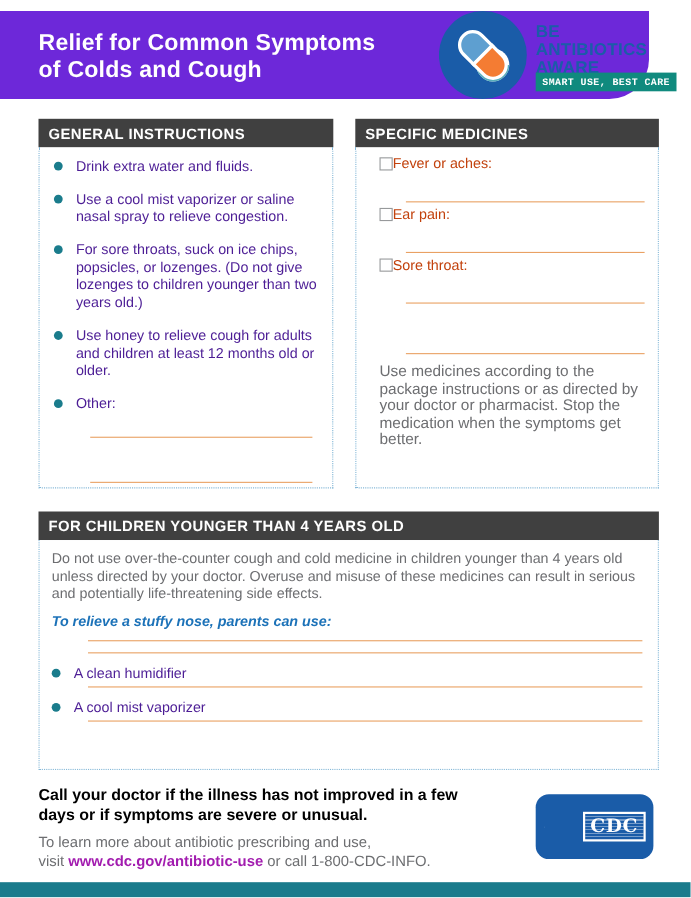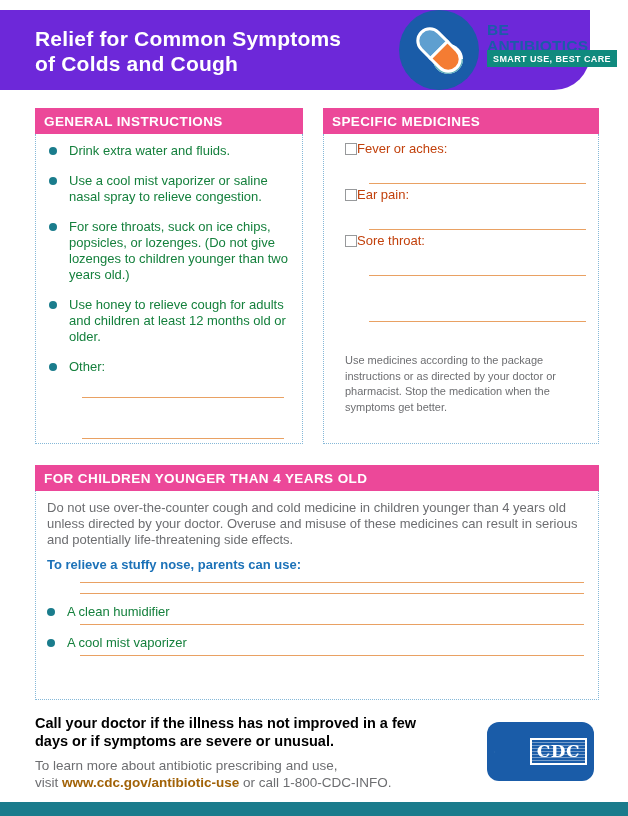--- a/index.html
+++ b/index.html
@@ -9,65 +9,65 @@
   
   .header-band { position:absolute; left:0; top:10px; width:590px; height:80px;
     background:#6d28d9; border-bottom-right-radius:36px; }
   .header-title { position:absolute; left:35px; top:17px; color:#fff; font-weight:bold;
     font-size:21px; line-height:1.18; letter-spacing:.2px; }
 
   .logo-group { position:absolute; left:399px; top:10px; width:205px; height:82px; }
   .logo-circle { position:absolute; left:0; top:0; width:80px; height:80px; }
   .logo-text { position:absolute; left:88px; top:12px; color:#1B5CA8; font-weight:bold;
     font-size:15.5px; line-height:1.02; letter-spacing:.2px; }
-  .logo-tagline { position:absolute; left:88px; top:40px; background:#108A7E; color:#fff;
-    font-weight:bold; font-size:9px; letter-spacing:.4px; padding:4px 6px 3px 6px; white-space:nowrap; }
-
-  
-  .section-bar { background:#ec4899; color:#fff; font-weight:bold; font-size:13.5px;
+  .logo-tagline { position:absolute; left:88px; top:56px; background:#108A7E; color:#fff;
+    font-weight:bold; font-size:9px; letter-spacing:.4px; padding:4px 6px 3px 6px; white-space:nowrap;font-family:Liberation Mono, monospace; }
+
+  
+  .section-bar { background:#404040; color:#fff; font-weight:bold; font-size:13.5px;
     letter-spacing:.4px; height:26px; display:flex; align-items:center; padding-left:9px; }
   .dash-box { border:1px dotted #85B8D8; border-top:none; background:#fff; }
 
   .col-left  { position:absolute; left:35px;  top:108px; width:268px; }
   .col-right { position:absolute; left:323px; top:108px; width:276px; }
   .mid-sec   { position:absolute; left:35px;  top:465px; width:564px; }
 
   .col-left .dash-box  { height:310px; padding:9px 10px 10px 13px; }
   .col-right .dash-box { height:310px; padding:7px 12px 10px 21px; }
   .mid-sec .dash-box   { height:209px; padding:9px 12px 8px 11px; }
 
   
   .b-item { display:flex; margin-bottom:14px; }
   .b-dot { flex:none; width:8px; height:8px; border-radius:50%; background:#1A7C8C; margin-top:4px; }
-  .b-text { margin-left:12px; color:#15803d; font-size:13px; line-height:16px; }
+  .b-text { margin-left:12px; color:#4c1d95; font-size:13px; line-height:16px; }
 
   .blank-line { border-bottom:1.5px solid #E9A163; margin:0 8px 0 33px; }
   .blank-line.first { margin-top:22px; }
   .blank-line.second { margin-top:40px; }
 
   
   .med-item { height:46px; position:relative; margin-bottom:0; }
   .med-row { display:flex; align-items:center; }
   .checkbox { flex:none; width:12px; height:12px; border:1.5px solid #97999B; background:#fff; margin-top:1px; }
   .med-label { color:#c2410c; font-size:13px; }
   .med-line { position:absolute; left:24px; right:0; bottom:3px; border-bottom:1.5px solid #E9A163; }
-  .note { color:#6D6E71; font-size:11px; line-height:15.5px; margin-top:28px; padding-right:2px; }
+  .note { color:#6D6E71; font-size:14px; line-height:15.5px; margin-top:5px; padding-right:2px; }
 
   
   .mid-para { color:#6D6E71; font-size:13px; line-height:16px; padding-right:6px; }
-  .mid-sub { color:#1C72B8; font-weight:bold; font-size:13px; margin-top:9px; }
+  .mid-sub { color:#1C72B8; font-weight:bold; font-size:13px; margin-top:9px;font-style:italic; }
   .kid-item { margin-top:10px; }
   .kid-item .b-item { margin-bottom:0; }
   .kid-line { border-bottom:1.5px solid #E9A163; margin-left:33px; margin-top:4px; margin-right:2px; }
 
   
   .footer-text { position:absolute; left:35px; top:714px; width:412px; }
   .call-doctor { color:#000000; font-weight:bold; font-size:14.5px; line-height:18px; }
   .learn-more { margin-top:8px; color:#6D6E71; font-size:13.5px; line-height:16.5px; }
-  .cdc-link { color:#a16207; font-weight:bold; }
+  .cdc-link { color:#a21caf; font-weight:bold; }
 
   .cdc-logo { position:absolute; left:487px; top:722px; width:107px; height:59px;
     background:#1A5CA8; border-radius:12px; display:flex; align-items:center; padding:0 7px;gap:32px; }
   .eagle { width:44px; height:44px; }
   .cdc-box { margin-left:2px; border:2px solid #fff; color:#fff; font-family:"DejaVu Serif","Liberation Serif",serif;
     font-weight:bold; font-size:17px; padding:1px 5px 2px 5px; letter-spacing:.5px;
     background:repeating-linear-gradient(180deg, rgba(255,255,255,0) 0 2px, rgba(255,255,255,.4) 2px 3px); }
 
   .bottom-band { position:absolute; left:0; bottom:0; width:628px; height:14px; background:#1A7B8C; }
 </style>

